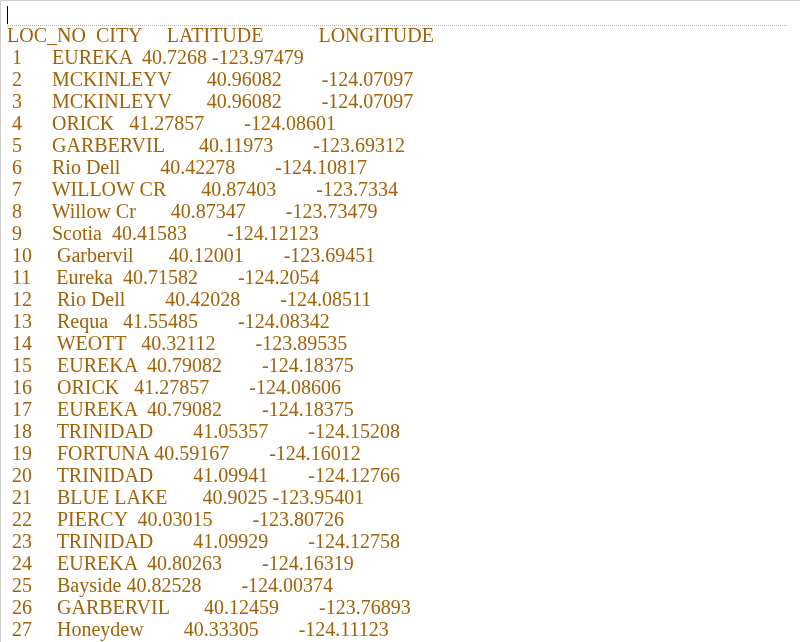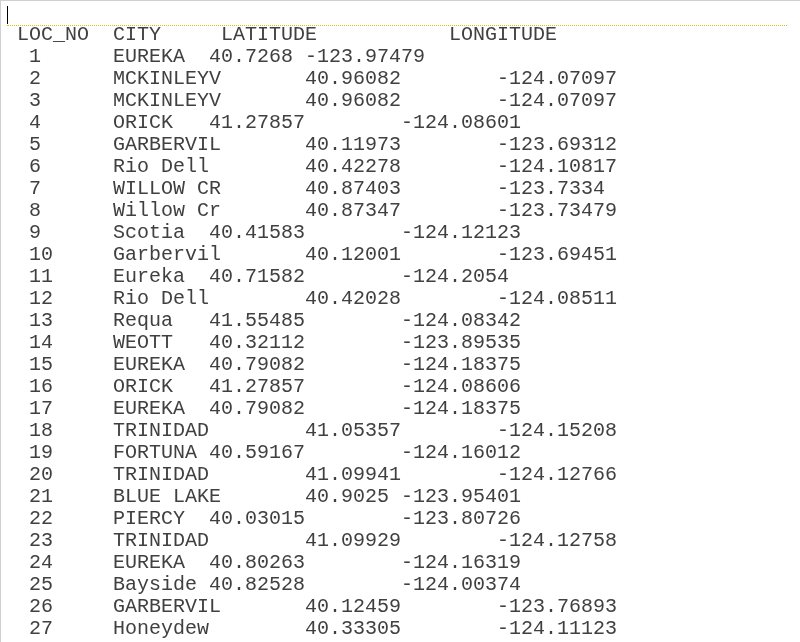--- a/index.html
+++ b/index.html
@@ -15,26 +15,26 @@
     width: 800px;
     height: 642px;
     background: #ffffff;
     box-sizing: border-box;
     border-top: 1px solid #d0d0d0;
     border-left: 1px solid #d0d0d0;
   }
   .text-layer {
     position: absolute;
     top: 3px;
-    left: 16px;
-    font-family: Liberation Mono, monospace;
+    left: 6px;
+    font-family: Liberation Serif, serif;
     font-size: 20px;
     line-height: 22px;
     white-space: pre;
-    color: #404040;
+    color: #a16207;
     letter-spacing: 0px;
   }
   .header-underline {
     position: absolute;
     left: 6px;
     top: 24px;          
     height: 0;
     width: 780px;
     border-top: 1px dotted #e0c000;
   }

